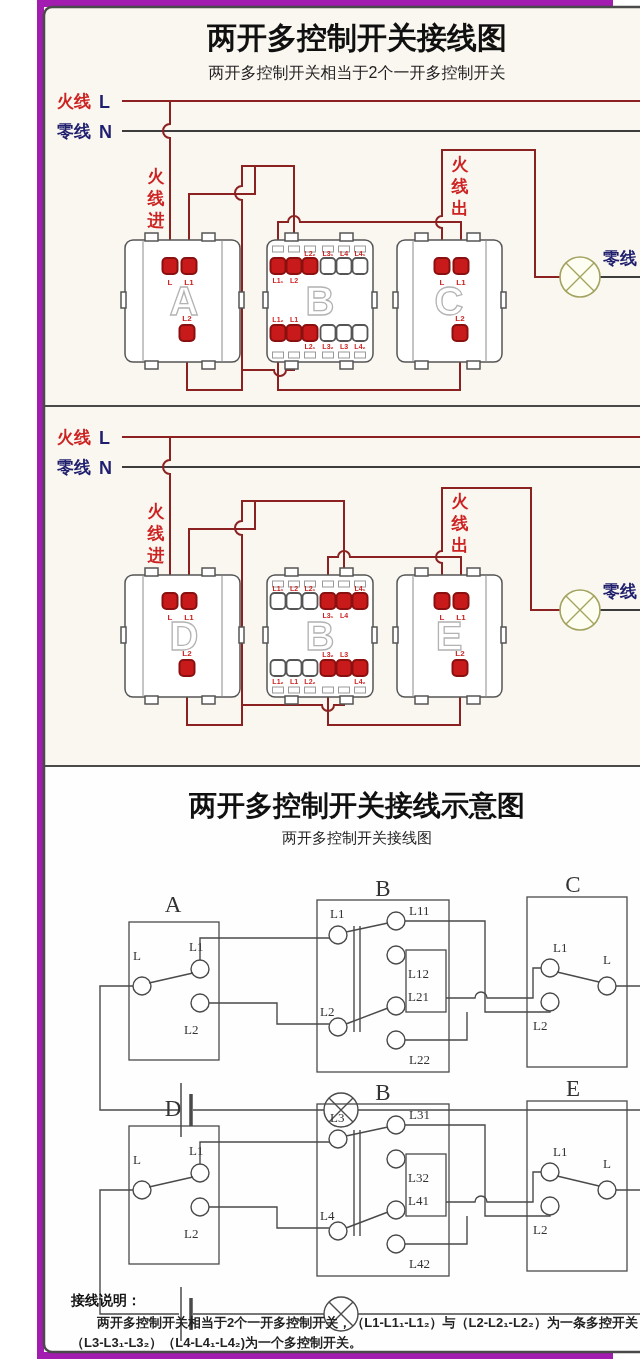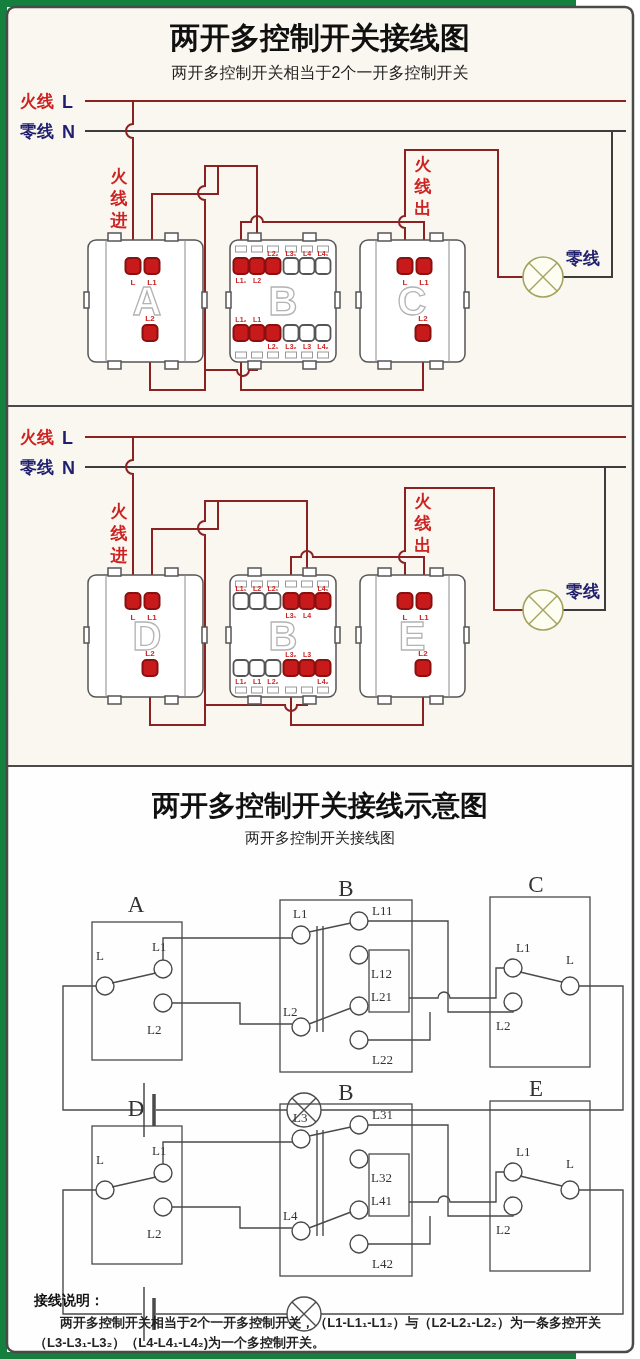--- a/index.html
+++ b/index.html
@@ -1,16 +1,16 @@
 <!DOCTYPE html>
 <html style="--live_wire: #8b2121; --neutral_wire: #3c3c3c; --terminal_red: #c81a1a; --terminal_ring: #8a1010; --label_red: #cc2222; --label_navy: #1f1f6e; --lamp_olive: #a3a360; --schematic: #4a4a4a; --border: #4a4a4a; --panel_bg: #faf7f0;"><head>
 <meta charset="utf-8">
 <style>
   html,body{margin:0;padding:0;background:#fff;}
-  #stage{position:relative;width:576px;height:1359px;background:#15803d;font-family:"Liberation Sans",sans-serif;}
+  #stage{position:relative;width:576px;height:1359px;background:#a21caf;font-family:"Liberation Sans",sans-serif;margin-left:37px;}
   svg{display:block;}
   
   .wl{fill:none;stroke:var(--live_wire,#8b2121);stroke-width:2;}
   .wl-thin{fill:none;stroke:var(--live_wire,#8b2121);stroke-width:1.6;}
   .wn{fill:none;stroke:var(--neutral_wire,#3c3c3c);stroke-width:2;}
   
   .frame{fill:#fff;stroke:#565656;stroke-width:1.5;}
   .frame2{fill:none;stroke:#8a8a8a;stroke-width:1;}
   .tr{fill:var(--terminal_red,#c81a1a);stroke:var(--terminal_ring,#8a1010);stroke-width:2;}
   .tw{fill:#fff;stroke:#555;stroke-width:1.8;}

